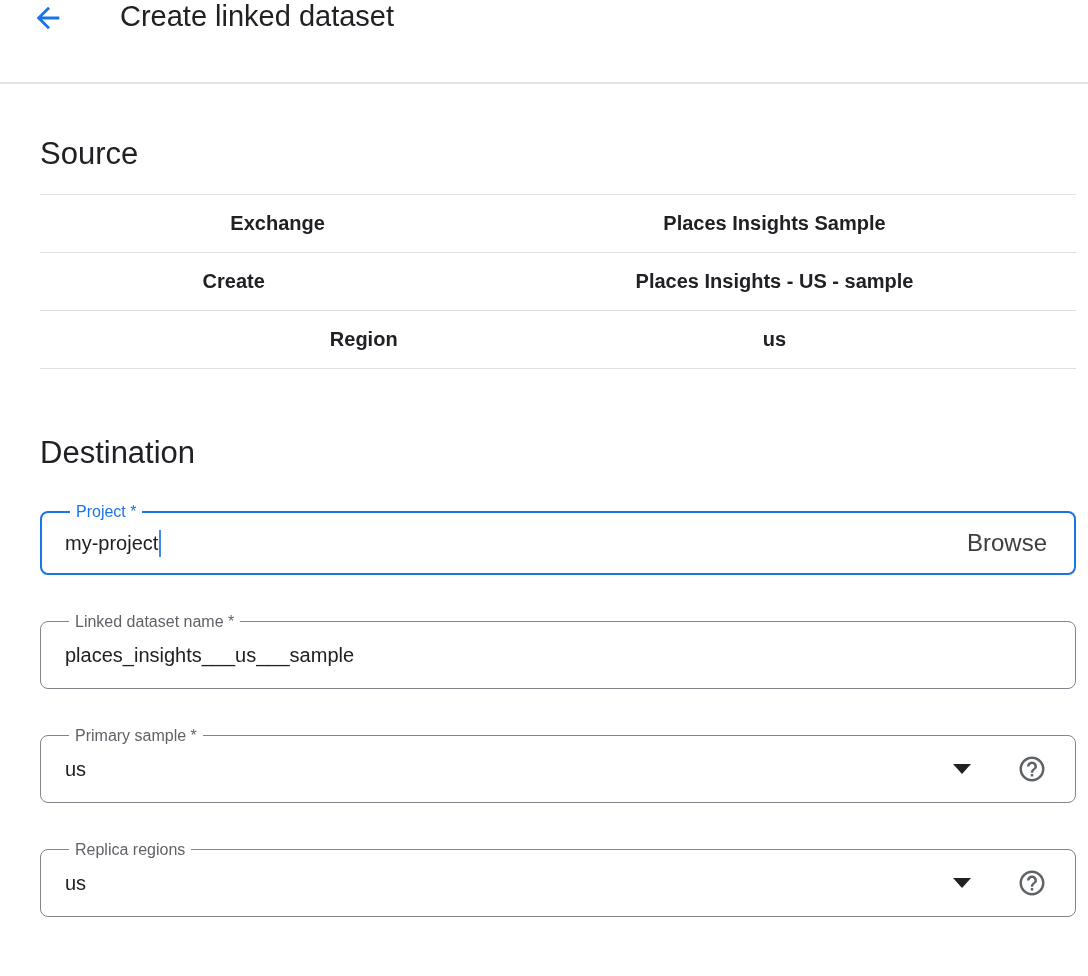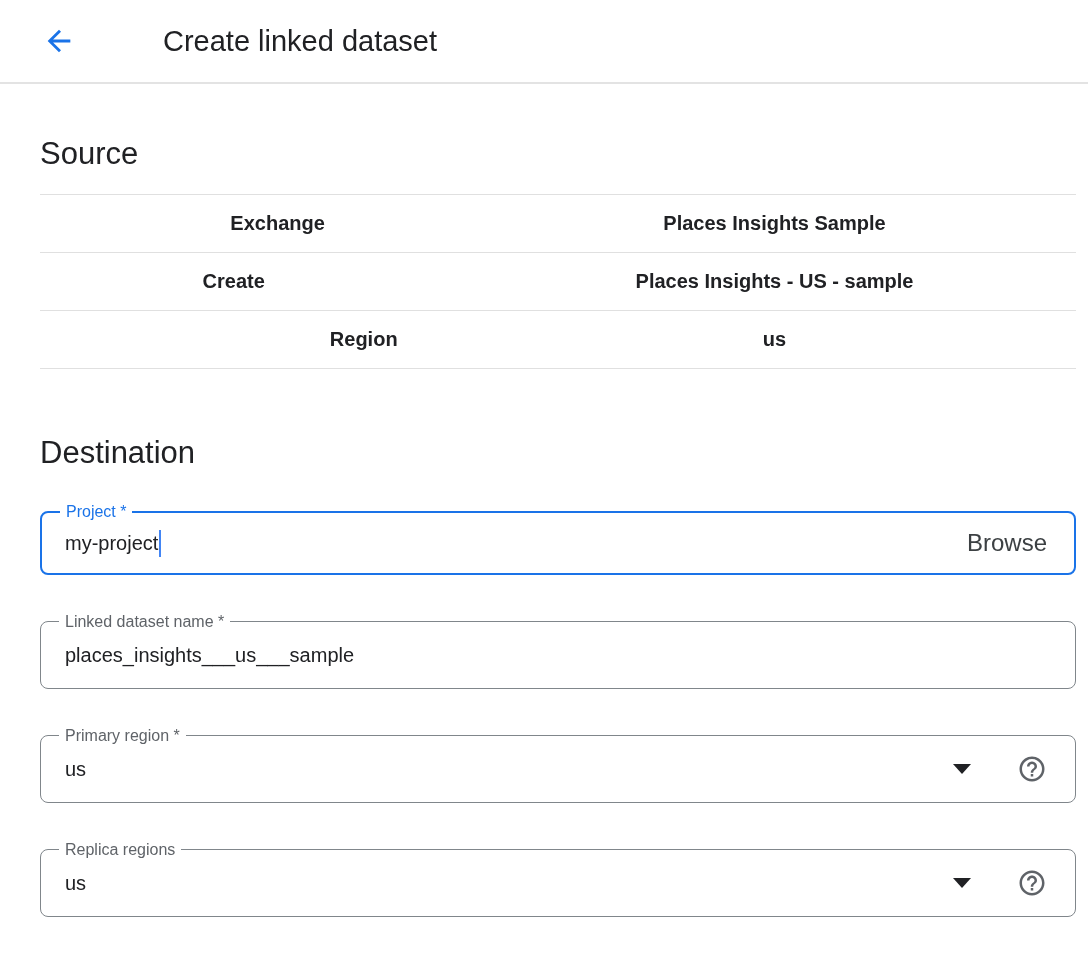--- a/index.html
+++ b/index.html
@@ -9,25 +9,23 @@
     height: 976px;
     background: #ffffff;
     font-family: "Liberation Sans", sans-serif;
     color: #202124;
     overflow: hidden;
   }
 
   
   .header {
     display: flex;
-    align-items: center;
     height: 84px;
-    padding-left: 41px;
+    padding-left: 30px;
     border-bottom: 2px solid #e3e3e3;
-    gap: 32px;
   }
   .back-btn {
     background: none;
     border: none;
     padding: 0;
     width: 36px;
     height: 36px;
     display: flex;
     align-items: center;
     justify-content: center;
@@ -80,21 +78,21 @@
   }
   .field-focused {
     border: 2px solid #1a73e8;
     height: 64px;
     margin-top: 40px;
     padding: 0 27px 0 23px;
   }
   .flabel {
     position: absolute;
     top: -10px;
-    left: 18px;
+    left: 28px;
     background: #ffffff;
     padding: 0 6px;
     font-size: 16px;
     line-height: 20px;
     color: #5f6368;
     white-space: nowrap;
   }
   .field-focused .flabel { color: #1a73e8; top: -11px; }
 
   .fvalue {
@@ -189,21 +187,21 @@
     </div>
 
     <div class="field">
       <span class="flabel">Linked dataset name *</span>
       <div class="fvalue">
         <span>places_insights___us___sample</span>
       </div>
     </div>
 
     <div class="field field-select">
-      <span class="flabel">Primary region *</span>
+      <span class="flabel">Primary sample *</span>
       <div class="fvalue">
         <span>us</span>
       </div>
       <span class="dropdown-arrow"></span>
       <button class="help-btn">
         <svg width="30" height="30" viewBox="0 0 24 24">
           <path fill="#5f6368" d="M11 18h2v-2h-2v2zm1-16C6.48 2 2 6.48 2 12s4.48 10 10 10 10-4.48 10-10S17.52 2 12 2zm0 18c-4.41 0-8-3.59-8-8s3.59-8 8-8 8 3.59 8 8-3.59 8-8 8zm0-14c-2.21 0-4 1.79-4 4h2c0-1.1.9-2 2-2s2 .9 2 2c0 2-3 1.75-3 5h2c0-2.25 3-2.5 3-5 0-2.21-1.79-4-4-4z"></path>
         </svg>
       </button>
     </div>

